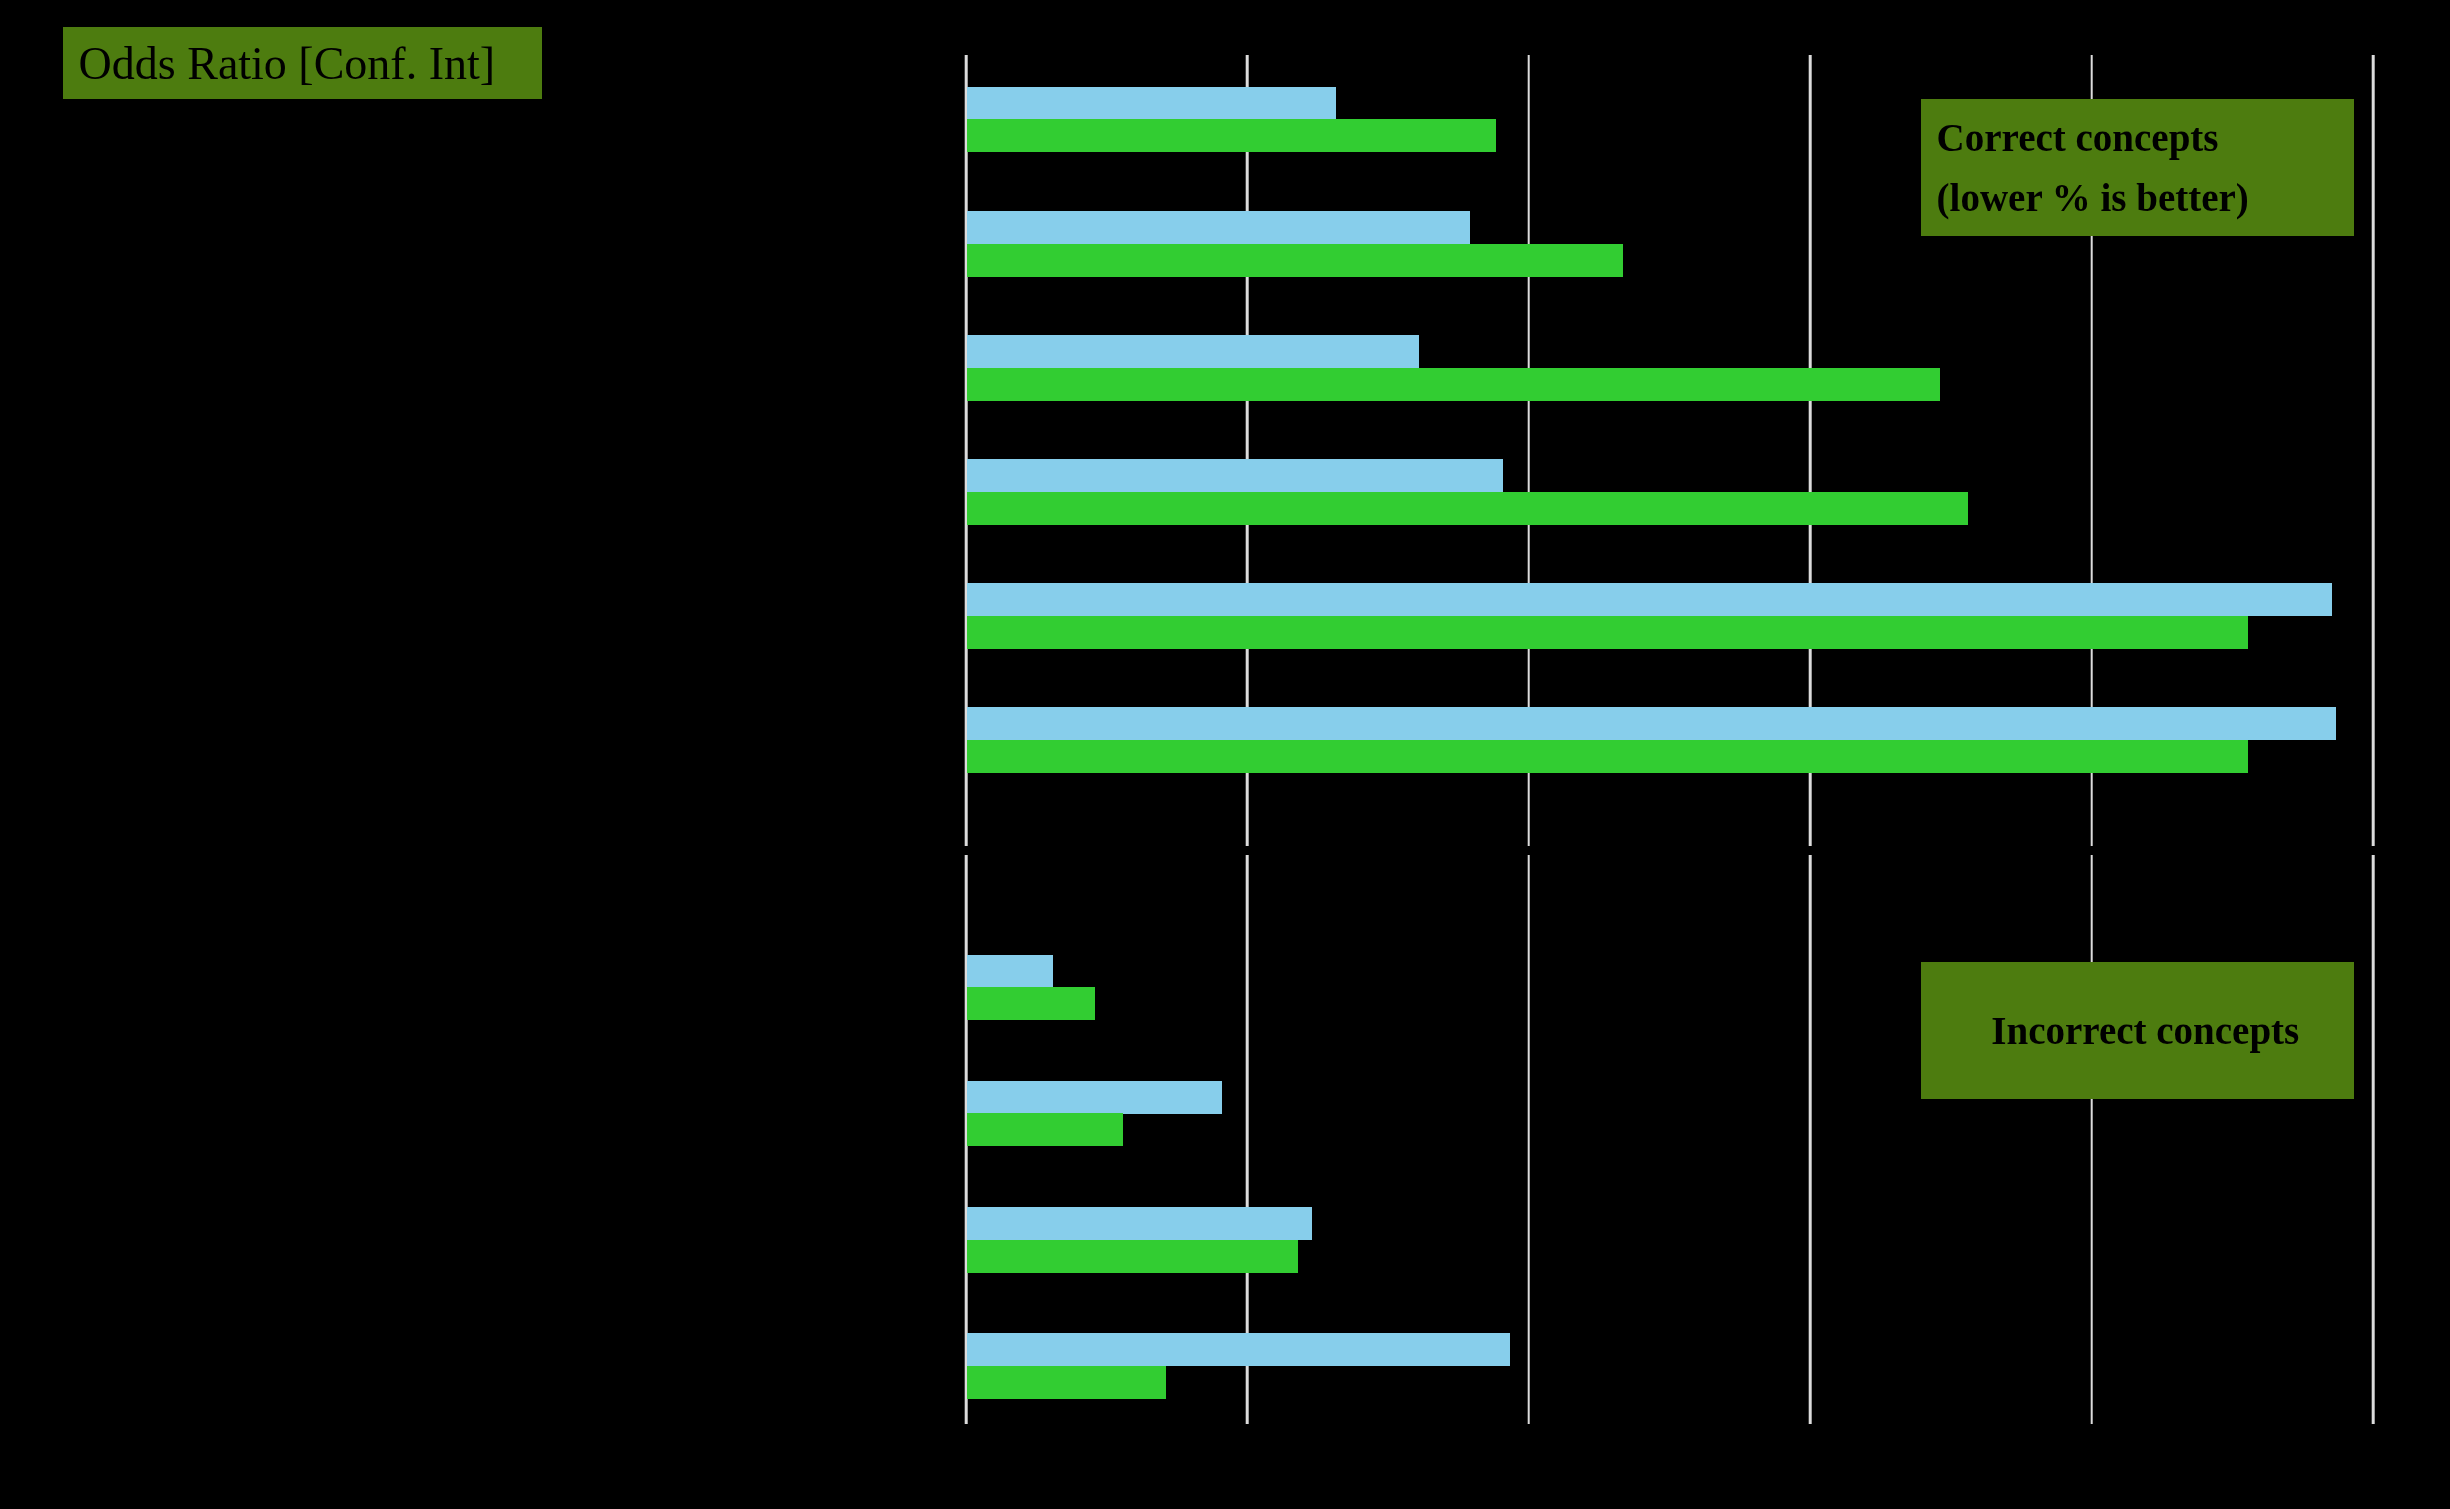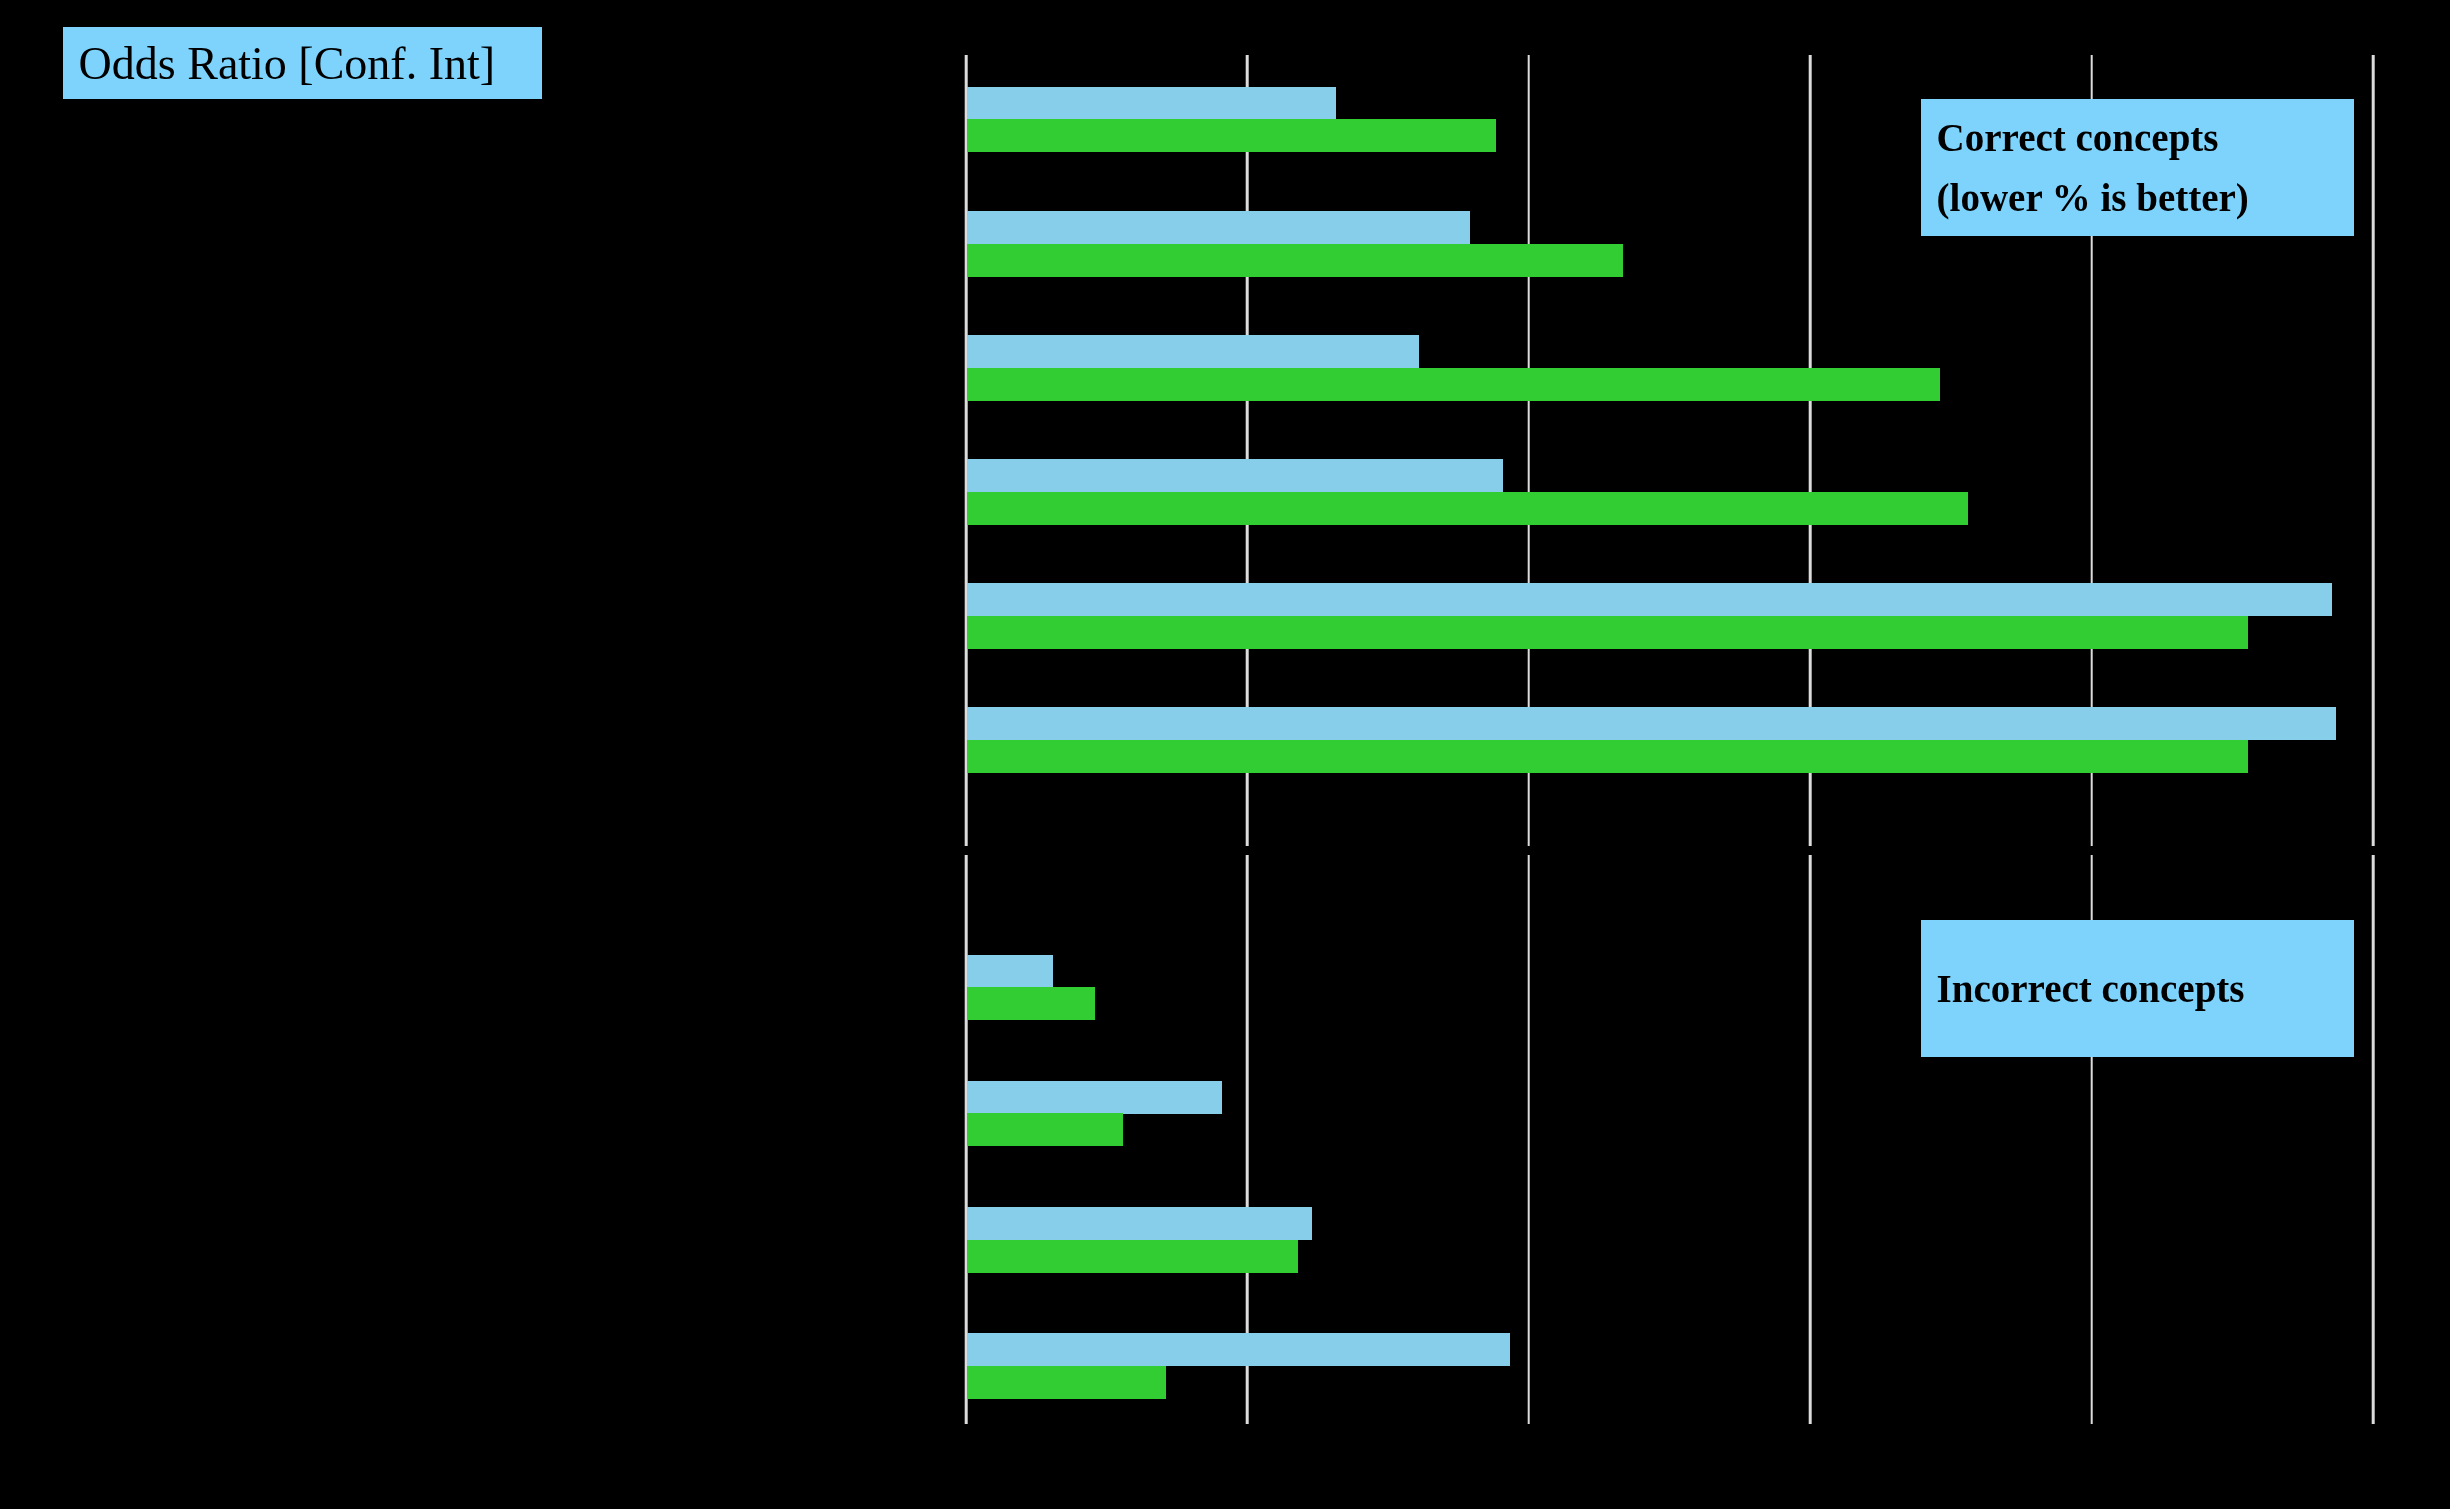--- a/index.html
+++ b/index.html
@@ -25,21 +25,21 @@
     transform: translateX(-50%);
     background: #DCDCDC;
   }
   .bar {
     position: absolute;
     left: 1.3px;
     height: 33px;
   }
   .label-box {
     position: absolute;
-    background: #7dd3fc;
+    background: #4d7c0f;
     color: #000000;
     display: flex;
     flex-direction: column;
     justify-content: center;
     box-sizing: border-box;
   }
   #box-odds {
     left: 63px; top: 27px;
     width: 479px; height: 72px;
     padding-left: 15.6px;
@@ -51,21 +51,21 @@
     left: 1886px;
     width: 433px; height: 137px;
     padding-left: 15.6px;
     font-size: 39px;
     font-weight: bold;
     line-height: 60px;
     white-space: nowrap;
     margin-left: 35px;
   }
   #box-correct   { top: 99px;  }
-  #box-incorrect { top: 920px; }
+  #box-incorrect { top: 962px; align-items: center; }
 </style>
 </head>
 <body>
 
 <div id="canvas">
 
   <div class="subplot" id="subplot-top" style="top:55px; height:791px;">
       <div class="grid-line" style="left: 0%;"></div>
       <div class="grid-line" style="left: 20%;"></div>
       <div class="grid-line" style="left: 40%;"></div>

